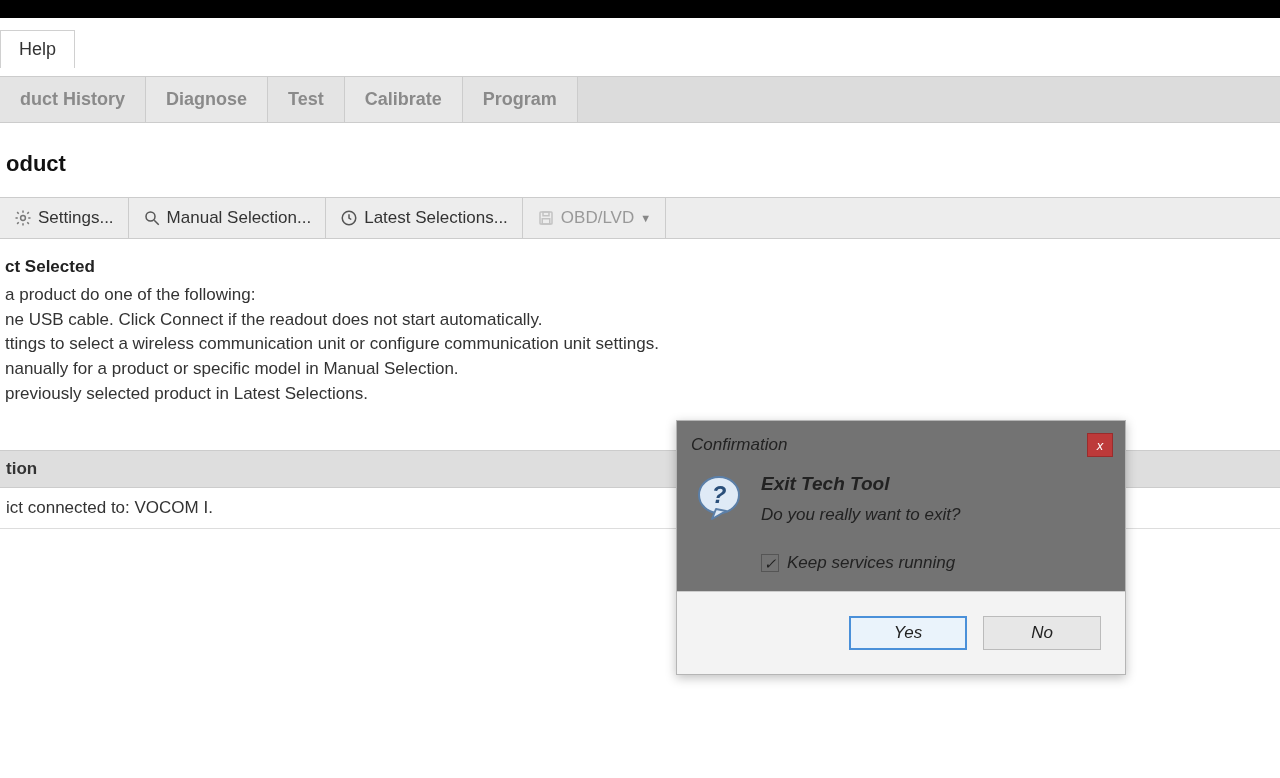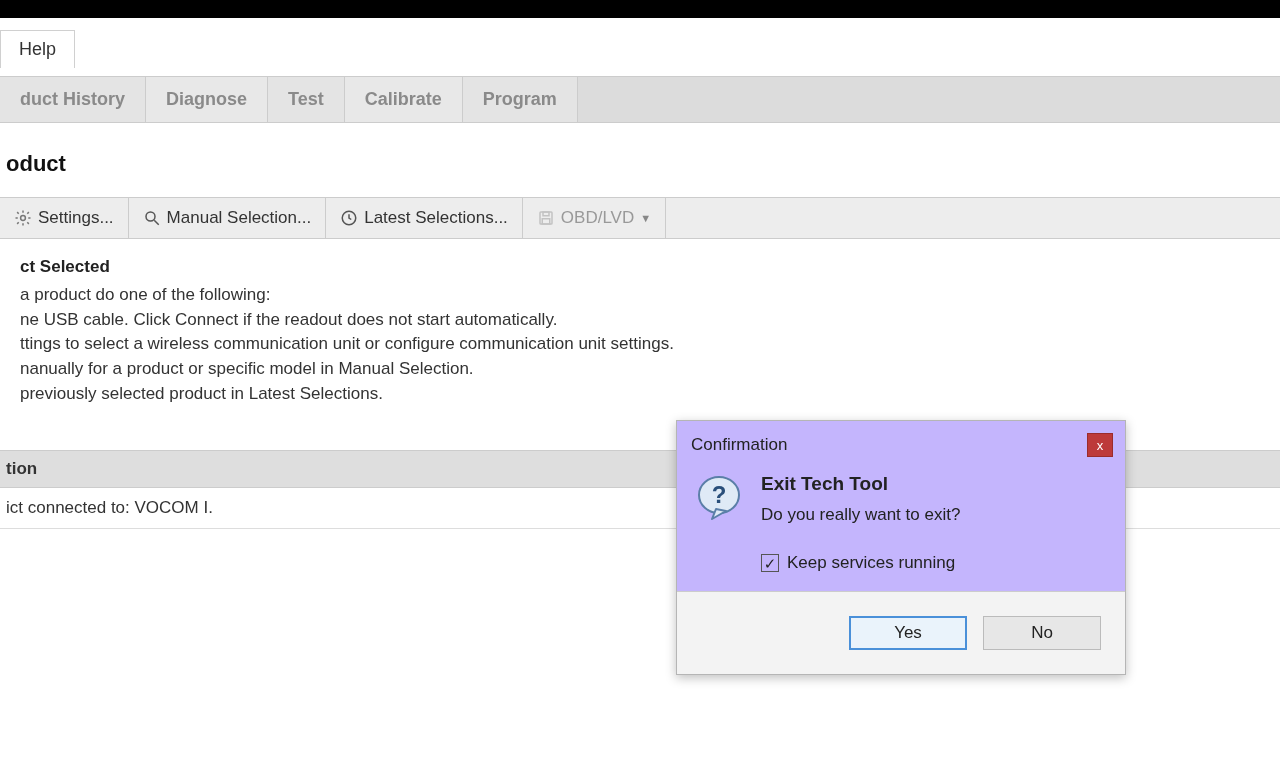--- a/index.html
+++ b/index.html
@@ -74,21 +74,21 @@
       font-size: 17px;
       color: #333;
       cursor: pointer;
       gap: 6px;
     }
     .tool-btn.disabled {
       color: #999;
     }
     .tool-btn.disabled svg { opacity: 0.5; }
     .section {
-      padding: 18px 6px 4px 20px;
+      padding: 18px 6px 4px 5px;
     }
     .section-heading {
       font-weight: 700;
       font-size: 17px;
       color: #222;
       padding-bottom: 6px;
     }
     .section-text {
       font-size: 17px;
       color: #333;
@@ -112,23 +112,24 @@
       color: #333;
       border-bottom: 1px solid #ddd;
     }
 
     
     .dialog {
       position: absolute;
       left: 676px;
       top: 420px;
       width: 450px;
-      background: #c4b5fd;
+      background: #737373;
       border: 1px solid #b5b5b5;
       box-shadow: 0 3px 10px rgba(0,0,0,0.25);
+      font-style: italic;
     }
     .dialog-titlebar {
       display: flex;
       align-items: center;
       justify-content: space-between;
       padding: 12px 12px 10px 14px;
     }
     .dialog-title {
       font-size: 17px;
       color: #222;

